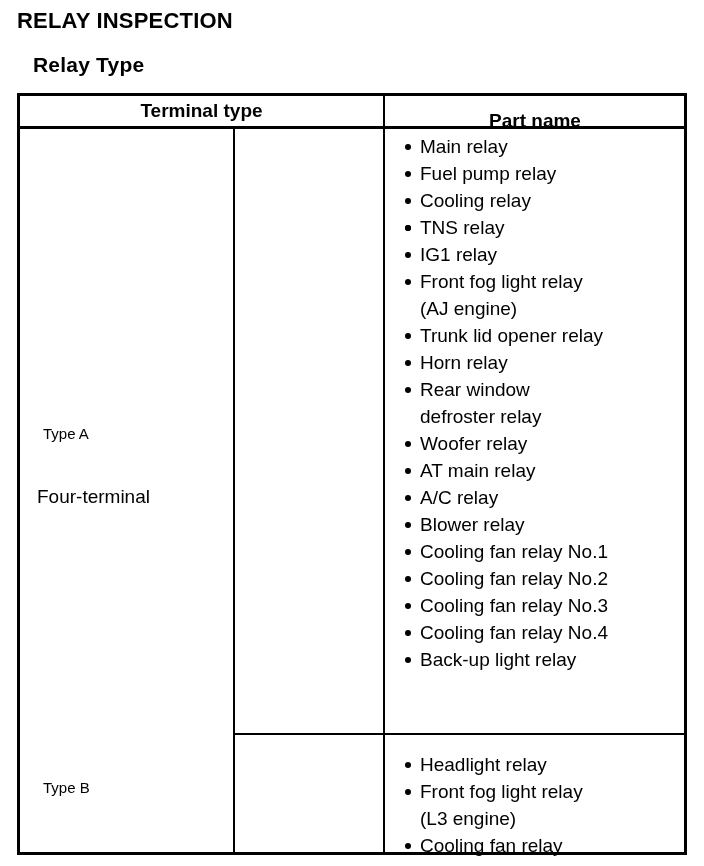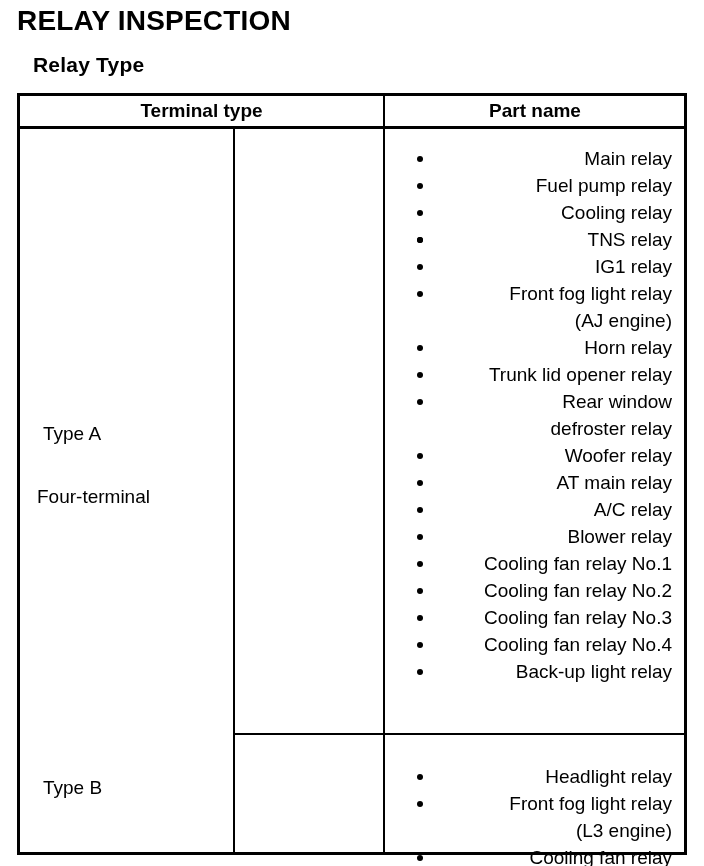--- a/index.html
+++ b/index.html
@@ -14,21 +14,21 @@
     font-family: "Liberation Sans", sans-serif;
     color: #000000;
     overflow: hidden;
   }
 
   
   #page-title {
     position: absolute;
     left: 17px;
     top: 8px;
-    font-size: 28px;
+    font-size: 22px;
     font-weight: bold;
     letter-spacing: 0.2px;
     line-height: 26px;
     white-space: nowrap;
   }
   #section-subtitle {
     position: absolute;
     left: 33px;
     top: 52px;
     font-size: 21px;
@@ -63,21 +63,21 @@
     position: absolute;
     top: 0;
     height: 26px;
     line-height: 30px;
     text-align: center;
     font-size: 19px;
     font-weight: bold;
     white-space: nowrap;
   }
   .th-terminal { left: 0; width: 363px; }
-  .th-part     { left: 366px; right: 0; }
+  .th-part     { left: 366px; right: 0; margin-top: 10px; }
 
   
   .vrule {
     position: absolute;
     width: 2px;
     background: #000000;
   }
   
   #vrule-subtype { left: 213px; top: 33px; bottom: 0; }
   
@@ -98,36 +98,35 @@
     position: absolute;
     left: 17px;
     top: 389px;
     font-size: 19px;
     line-height: 23px;
     white-space: nowrap;
   }
   .cell-type-label {
     position: absolute;
     left: 23px;
-    font-size: 19px;
+    font-size: 15px;
     line-height: 23px;
     white-space: nowrap;
   }
   #type-a-label { top: 326px; }
   #type-b-label { top: 680px; }
 
   
   .part-list {
     position: absolute;
     left: 352px;
     right: 0;
-    margin: 12px;
+    margin: 0;
     padding: 0;
     list-style: none;
-    text-align: right;
   }
   #part-list-a { top: 37px; }
   #part-list-b { top: 655px; }
 
   .part-item {
     position: relative;
     padding-left: 48px;
     font-size: 19px;
     line-height: 27px;
     white-space: nowrap;
@@ -170,22 +169,22 @@
   <div class="cell-type-label" id="type-b-label">Type B</div>
 
   <ul class="part-list" id="part-list-a">
       <li class="part-item"><span class="bullet"></span><span>Main relay</span></li>
       <li class="part-item"><span class="bullet"></span><span>Fuel pump relay</span></li>
       <li class="part-item"><span class="bullet"></span><span>Cooling relay</span></li>
       <li class="part-item"><span class="bullet"></span></li>
       <li class="part-item"><span class="bullet"></span><span>TNS relay</span></li>
       <li class="part-item"><span class="bullet"></span><span>IG1 relay</span></li>
       <li class="part-item"><span class="bullet"></span><span>Front fog light relay</span><span class="cont">(AJ engine)</span></li>
+      <li class="part-item"><span class="bullet"></span><span>Trunk lid opener relay</span></li>
       <li class="part-item"><span class="bullet"></span><span>Horn relay</span></li>
-      <li class="part-item"><span class="bullet"></span><span>Trunk lid opener relay</span></li>
       <li class="part-item"><span class="bullet"></span><span>Rear window</span><span class="cont">defroster relay</span></li>
       <li class="part-item"><span class="bullet"></span><span>Woofer relay</span></li>
       <li class="part-item"><span class="bullet"></span><span>AT main relay</span></li>
       <li class="part-item"><span class="bullet"></span><span>A/C relay</span></li>
       <li class="part-item"><span class="bullet"></span><span>Blower relay</span></li>
       <li class="part-item"><span class="bullet"></span><span>Cooling fan relay No.1</span></li>
       <li class="part-item"><span class="bullet"></span><span>Cooling fan relay No.2</span></li>
       <li class="part-item"><span class="bullet"></span><span>Cooling fan relay No.3</span></li>
       <li class="part-item"><span class="bullet"></span><span>Cooling fan relay No.4</span></li>
       <li class="part-item"><span class="bullet"></span><span>Back-up light relay</span></li>

